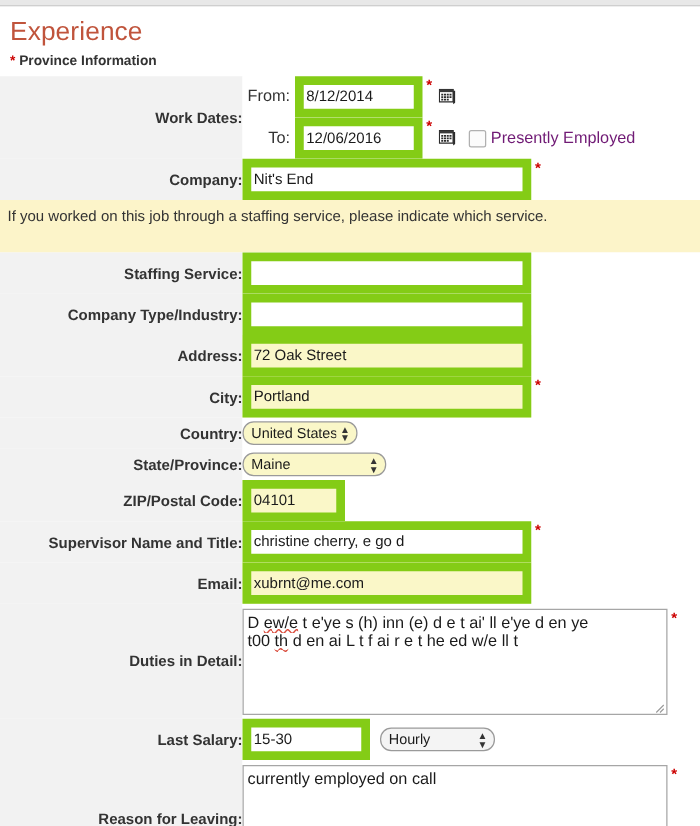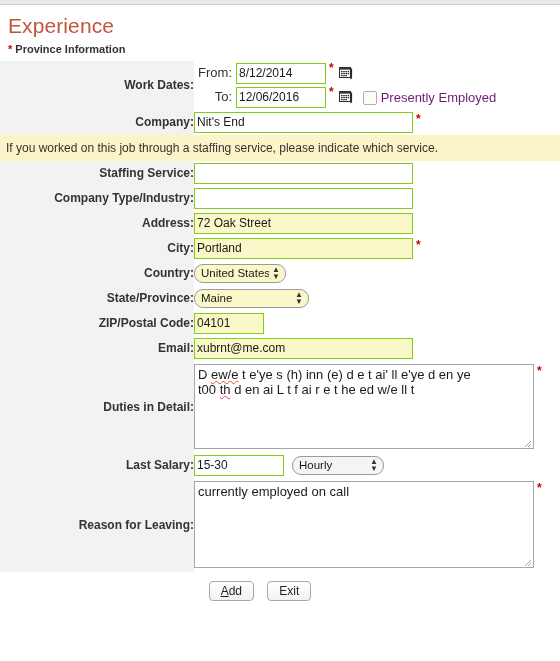--- a/index.html
+++ b/index.html
@@ -68,21 +68,21 @@
     height: 25px;
   }
 
   input.txt {
     font-family: "Liberation Sans", "DejaVu Sans", sans-serif;
     font-size: 12px;
     color: #1a1a1a;
     height: 17px;
     line-height: 17px;
     padding: 1px 2px;
-    border: 1px solid #84cc16;
+    border: 7px solid #84cc16;
     background: #ffffff;
     box-sizing: content-box;
     vertical-align: middle;
   }
   input.txt.filled {
     background: #faf7c8;
   }
   input.txt.focused {
     border: 2px solid #7aa9dd;
     outline: none;
@@ -137,21 +137,21 @@
   .chk-label {
     font-size: 13px;
     color: #701a75;
     vertical-align: middle;
   }
 
   tr.notice td {
     background: #fcf4c9;
     font-size: 12px;
     color: #333;
-    padding: 4px 0 4px 6px;
+    padding: 4px 0 20px 6px;
     height: 18px;
   }
 
   select.sel {
     font-family: "Liberation Sans", "DejaVu Sans", sans-serif;
     font-size: 11.5px;
     color: #1a1a1a;
     background: #faf7c8;
     border: 1px solid #9a9a9a;
     border-radius: 9px;
@@ -356,20 +356,26 @@
       </td>
     </tr>
 
     <tr>
       <td class="label">ZIP/Postal Code:</td>
       <td class="field">
         <input class="txt w-zip filled" type="text" value="04101" style="">
       </td>
     </tr>
 
+    <tr>
+      <td class="label">Supervisor Name and Title:</td>
+      <td class="field">
+        <input class="txt w-wide" type="text" value="christine cherry, e go d" style=""><span class="star-req">*</span>
+      </td>
+    </tr>
 
 
     <tr>
       <td class="label">Email:</td>
       <td class="field">
         <input class="txt w-wide filled" type="text" value="xubrnt@me.com" style="">
       </td>
     </tr>
 
 

